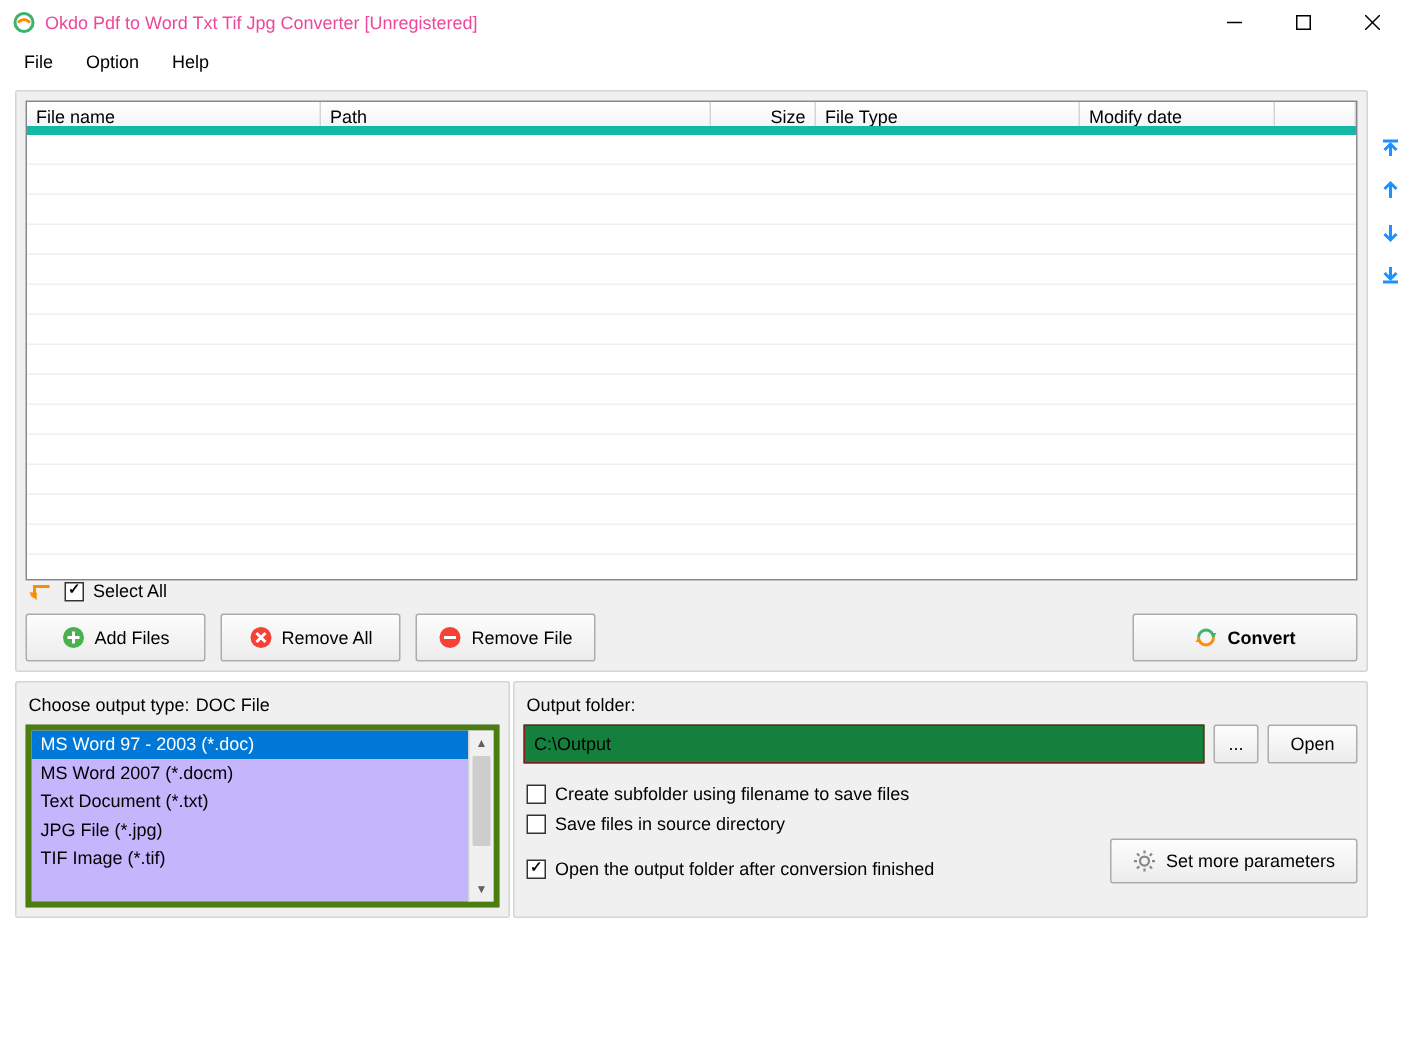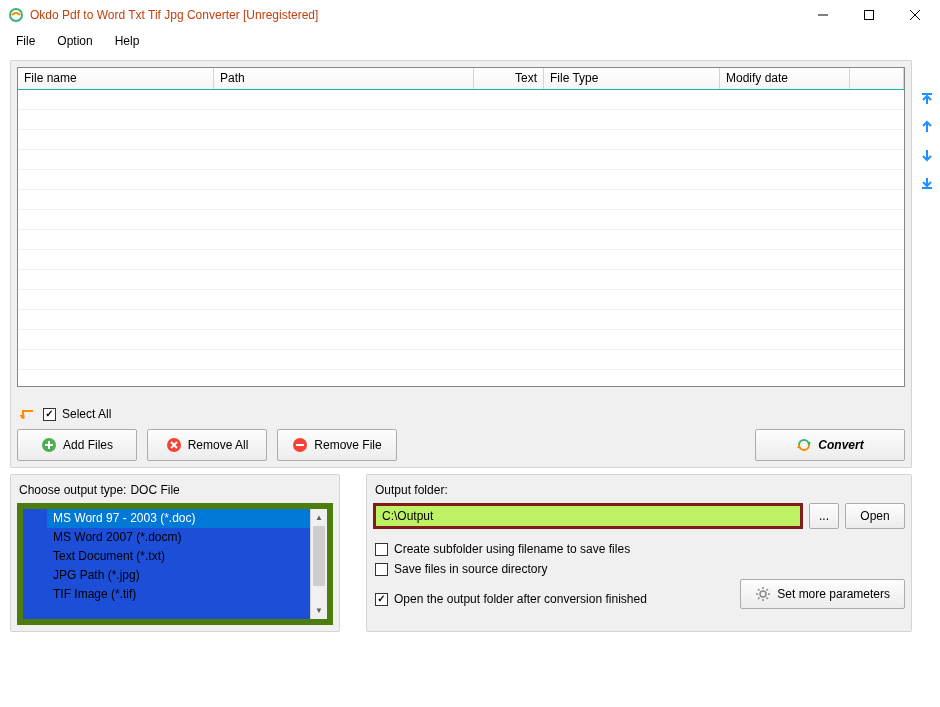--- a/index.html
+++ b/index.html
@@ -1,73 +1,73 @@
 <!DOCTYPE html>
 <html><head>
 <meta charset="utf-8">
 <style>
 * { box-sizing: border-box; margin: 0; padding: 0; font-family: "Segoe UI", Tahoma, sans-serif; font-size: 12px; }
 body { background: #fff; width: 940px; height: 707px; overflow: hidden; position: relative; }
 
 .titlebar { height: 30px; display: flex; align-items: center; padding: 0 2px 0 8px; background: #fff; }
 .titlebar .app-icon { width: 16px; height: 16px; margin-right: 6px; }
-.titlebar .title { flex: 1; color: #c2410c; }
+.titlebar .title { flex: 1; color: #ec4899; }
 .titlebar .win-btns { display: flex; }
 .titlebar .win-btn { width: 46px; height: 30px; display: flex; align-items: center; justify-content: center; cursor: pointer; }
 
 .menubar { height: 22px; display: flex; align-items: center; padding: 0 6px; gap: 2px; }
 .menubar .menu-item { padding: 2px 10px; cursor: pointer; }
 
 .content { padding: 8px 28px 8px 10px; position: relative; }
 
 .panel { background: #f0f0f0; border: 1px solid #d4d4d4; border-radius: 2px; padding: 6px; margin-bottom: 6px; }
 
 .table-wrap { background: #fff; border: 1px solid #828790; height: 320px; overflow: hidden; }
-.table-header { display: flex; height: 22px; background: #fff; border-bottom: 1px solid #14b8a6; }
+.table-header { display: flex; height: 22px; background: #fff; border-bottom: 6px solid #14b8a6; }
 .table-header .col { border-right: 1px solid #d4d4d4; padding: 3px 6px; white-space: nowrap; overflow: hidden; background: linear-gradient(#fff, #f5f5f5); }
 .table-header .col.right { text-align: right; }
 .table-body { height: 296px; background: #fff; }
 .table-body .row { height: 20px; border-bottom: 1px solid #f0f0f0; }
 
-.select-all-row { display: flex; align-items: center; gap: 6px; padding: 20px 2px 8px 2px; }
+.select-all-row { display: flex; align-items: center; gap: 6px; padding: 0 2px 8px 2px; }
 .return-icon { width: 18px; height: 14px; }
 
 .toolbar { display: flex; gap: 10px; align-items: center; }
 .btn { background: linear-gradient(#fdfdfd, #ececec); border: 1px solid #acacac; border-radius: 2px; padding: 6px 14px; display: inline-flex; align-items: center; gap: 6px; cursor: pointer; height: 32px; min-width: 120px; justify-content: center; }
 .btn .bicon { width: 16px; height: 16px; }
-.btn.convert { min-width: 150px; font-weight: bold; font-style: italic; }
+.btn.convert { min-width: 150px; font-weight: bold; }
 .btn.small { min-width: 30px; padding: 4px 8px; height: 26px; }
 .btn.open { min-width: 60px; height: 26px; padding: 4px 10px; }
 .btn.params { min-width: 150px; height: 30px; }
 
 .spacer { flex: 1; }
 .output-type-panel { width: 330px; }
 .output-folder-panel { flex: 1; }
 
 .label-row { padding: 2px 2px 6px 2px; display: flex; gap: 4px; }
 
-.listbox-wrap { display: flex; border: 6px solid #4d7c0f; background: #1d4ed8; height: 122px; padding-left: 24px; }
+.listbox-wrap { display: flex; border: 4px solid #4d7c0f; background: #c4b5fd; height: 122px; }
 .listbox { flex: 1; overflow: hidden; }
 .listbox .item { padding: 1px 6px; white-space: nowrap; cursor: pointer; line-height: 17px; }
 .listbox .item.selected { background: #0078d7; color: #fff; }
 .listbox-scroll { width: 17px; background: #f0f0f0; border-left: 1px solid #d4d4d4; position: relative; }
 .listbox-scroll .arrow { height: 17px; text-align: center; line-height: 17px; font-size: 8px; color: #606060; cursor: pointer; }
 .listbox-scroll .thumb { position: absolute; top: 17px; left: 2px; right: 2px; height: 60px; background: #cdcdcd; border-radius: 1px; }
 
 .folder-row { display: flex; gap: 6px; align-items: center; margin-bottom: 10px; }
-.text-input { flex: 1; border: 3px solid #7f1d1d; padding: 4px 6px; background: #bef264; height: 26px; }
+.text-input { flex: 1; border: 1px solid #7f1d1d; padding: 4px 6px; background: #15803d; height: 26px; }
 
 .check-row { display: flex; align-items: center; gap: 6px; padding: 3px 2px; }
 .check-box { width: 13px; height: 13px; border: 1px solid #333; background: #fff; display: inline-flex; align-items: center; justify-content: center; font-size: 10px; line-height: 10px; cursor: pointer; }
 .check-box.checked::after { content: "✓"; color: #000; font-weight: bold; }
 
 .side-arrows { position: absolute; right: 4px; top: 90px; display: flex; flex-direction: column; gap: 10px; }
 .side-arrow { width: 18px; height: 18px; cursor: pointer; display: flex; align-items: center; justify-content: center; }
 
-.bottom-area { display: flex; gap:26px; }
+.bottom-area { display: flex; gap:2px; }
 </style>
 </head>
 <body>
 
 <div class="titlebar">
   <span class="app-icon">
     <svg viewBox="0 0 16 16">
         <circle cx="8" cy="8" r="6" fill="none" stroke="#3cb371" stroke-width="2"></circle>
         <path d="M4 8 Q8 4 12 8" stroke="#ff8c00" stroke-width="2" fill="none"></path>
       </svg>
@@ -124,21 +124,21 @@
     </div>
 </div>
 
 <div class="content">
 
   <div class="panel">
     <div class="table-wrap">
       <div class="table-header">
         <div class="col" style="width:196px">File name</div>
         <div class="col" style="width:260px">Path</div>
-        <div class="col right" style="width:70px">Text</div>
+        <div class="col right" style="width:70px">Size</div>
         <div class="col" style="width:176px">File Type</div>
         <div class="col" style="width:130px">Modify date</div>
         <div class="col" style="flex:1"></div>
       </div>
       <div class="table-body">
         <div class="row"></div>
           <div class="row"></div>
           <div class="row"></div>
           <div class="row"></div>
           <div class="row"></div>
@@ -205,21 +205,21 @@
     <div class="panel output-type-panel">
       <div class="label-row">
         <span>Choose output type:</span>
         <span>DOC File</span>
       </div>
       <div class="listbox-wrap">
         <div class="listbox">
           <div class="item selected">MS Word 97 - 2003 (*.doc)</div>
           <div class="item">MS Word 2007 (*.docm)</div>
           <div class="item">Text Document (*.txt)</div>
-          <div class="item">JPG Path (*.jpg)</div>
+          <div class="item">JPG File (*.jpg)</div>
           <div class="item">TIF Image (*.tif)</div>
         </div>
         <div class="listbox-scroll">
           <div class="arrow">▲</div>
           <div class="thumb"></div>
           <div class="arrow" style="position:absolute;bottom:0;width:100%">▼</div>
         </div>
       </div>
     </div>
 

